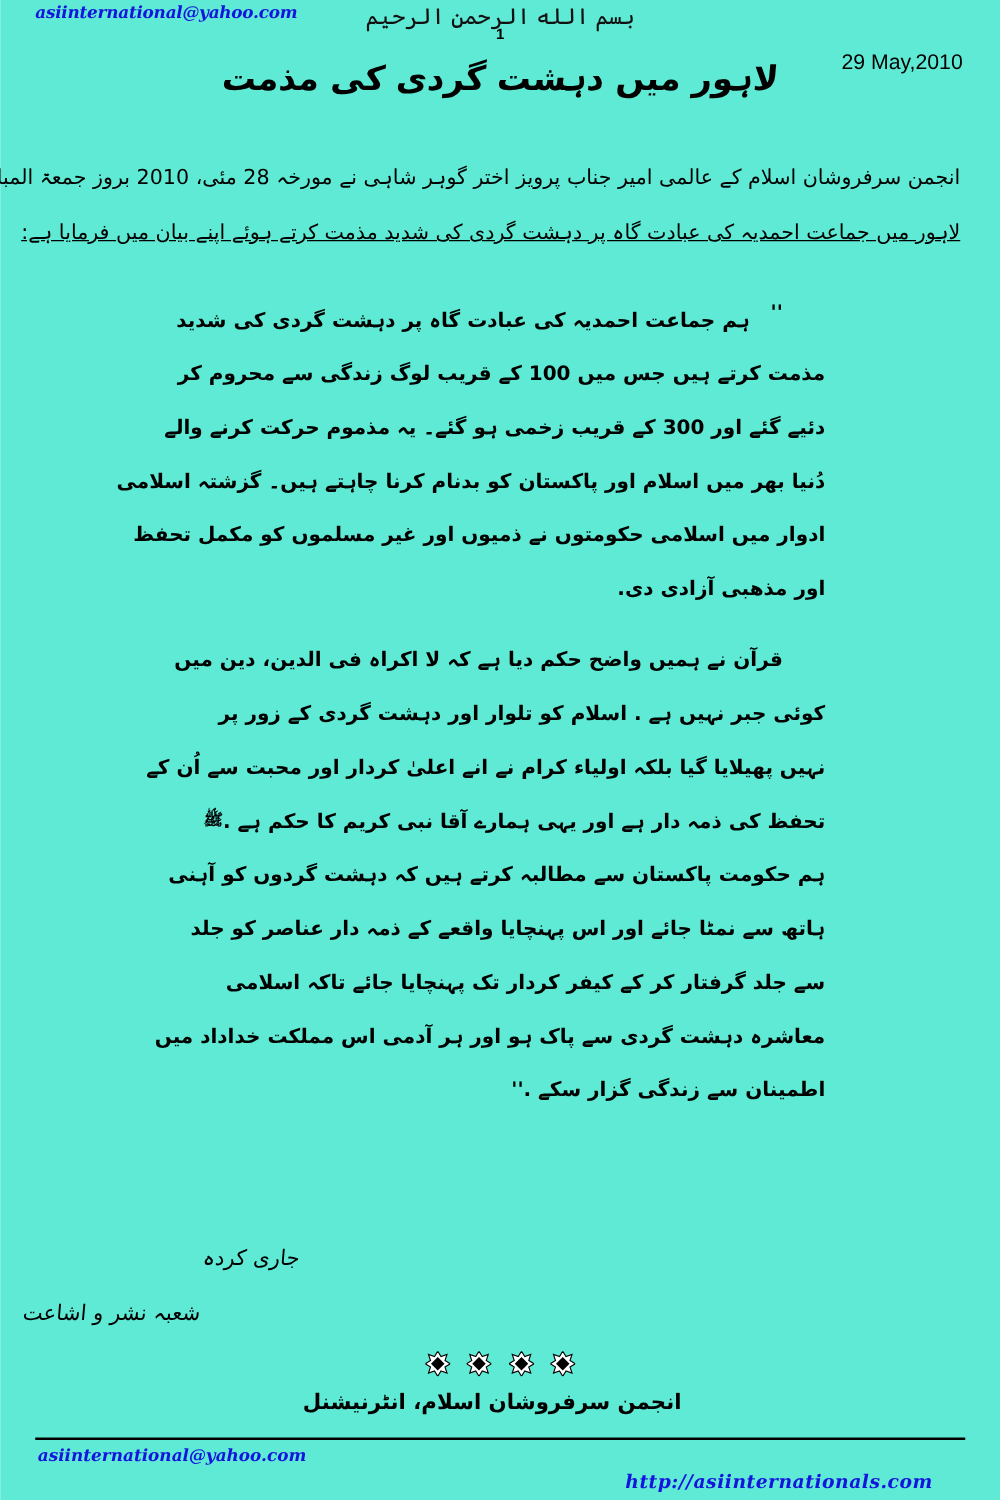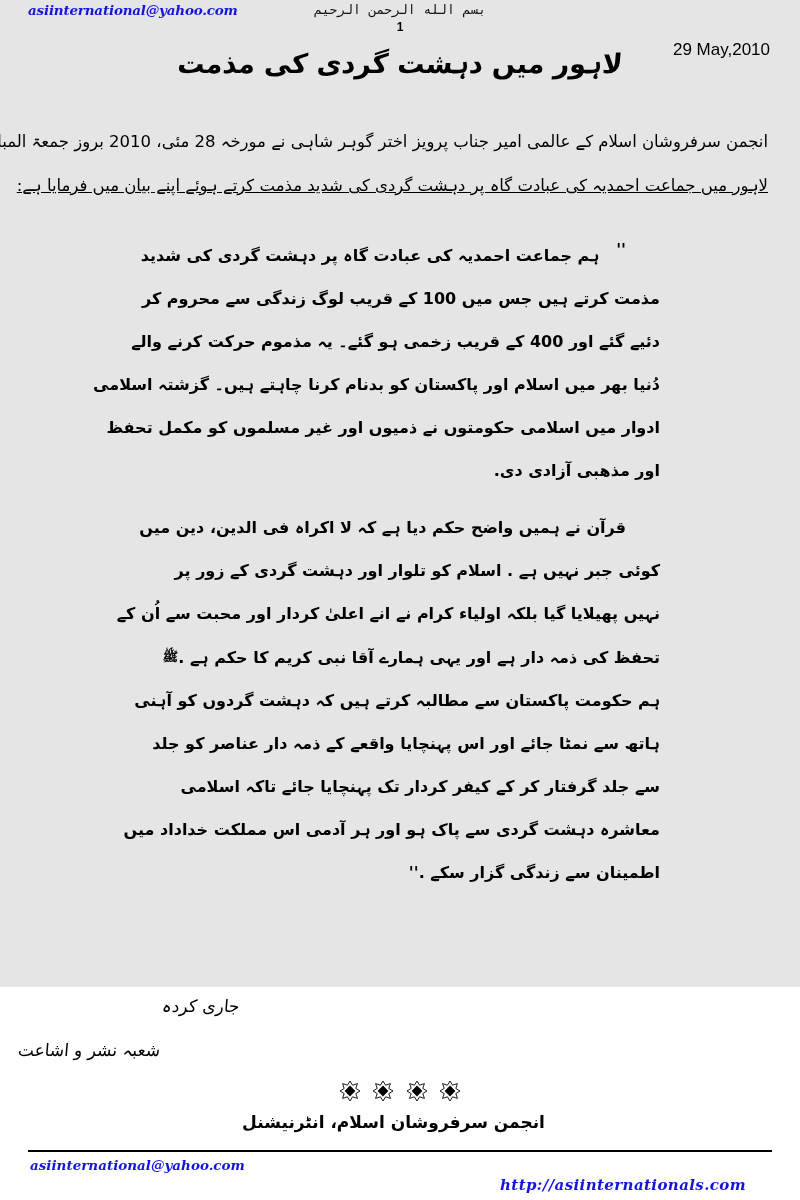--- a/index.html
+++ b/index.html
@@ -13,23 +13,23 @@
     height: 1200px;
     position: relative;
     font-family: "DejaVu Sans", sans-serif;
     color: #000000;
     overflow: hidden;
   }
   .page {
     position: absolute;
     inset: 0;
     width: 800px;
-    height: 987px;
+    height: 1200px;
     box-sizing: border-box;
-    background: #e5e5e5;
+    background: #5eead4;
   }
 
   
   .header-email {
     position: absolute;
     left: 28px;
     top: 2px;
     font-family: "DejaVu Serif", serif;
     font-style: italic;
     font-weight: 700;
@@ -38,22 +38,22 @@
     letter-spacing: -0.2px;
     direction: ltr;
     white-space: nowrap;
   }
   .bismillah {
     position: absolute;
     left: 0;
     right: 0;
     top: 4px;
     text-align: center;
-    font-family: Liberation Mono, monospace;
-    font-size: 13px;
+    font-family: Liberation Sans, sans-serif;
+    font-size: 18px;
     line-height: 1.1;
     color: #111;
     direction: rtl;
   }
   .page-number {
     position: absolute;
     left: 0;
     right: 0;
     top: 20px;
     text-align: center;
@@ -246,21 +246,21 @@
   <div class="intro">
     <span class="ln l1">انجمن سرفروشان اسلام کے عالمی امیر جناب پرویز اختر گوہر شاہی نے مورخہ 28 مئی، 2010 بروز جمعۃ المبارک</span>
     <span class="ln l2">لاہور میں جماعت احمدیہ کی عبادت گاہ پر دہشت گردی کی شدید مذمت کرتے ہوئے اپنے بیان میں فرمایا ہے:</span>
   </div>
 
   <div class="quote-block">
 
     <div class="para">
       <span class="qline indent"><span class="open-quote">''</span>&nbsp;&nbsp;&nbsp;<span>ہم جماعت احمدیہ کی عبادت گاہ پر دہشت گردی کی شدید</span></span>
       <span class="qline">مذمت کرتے ہیں جس میں 100 کے قریب لوگ زندگی سے محروم کر</span>
-      <span class="qline">دئیے گئے اور 400 کے قریب زخمی ہو گئے۔ یہ مذموم حرکت کرنے والے</span>
+      <span class="qline">دئیے گئے اور 300 کے قریب زخمی ہو گئے۔ یہ مذموم حرکت کرنے والے</span>
       <span class="qline">دُنیا بھر میں اسلام اور پاکستان کو بدنام کرنا چاہتے ہیں۔ گزشتہ اسلامی</span>
       <span class="qline">ادوار میں اسلامی حکومتوں نے ذمیوں اور غیر مسلموں کو مکمل تحفظ</span>
       <span class="qline center">اور مذهبی آزادی دی.</span>
     </div>
 
     <div class="para">
       <span class="qline indent">قرآن نے ہمیں واضح حکم دیا ہے کہ لا اکراہ فی الدین، دین میں</span>
       <span class="qline">کوئی جبر نہیں ہے . اسلام کو تلوار اور دہشت گردی کے زور پر</span>
       <span class="qline">نہیں پھیلایا گیا بلکہ اولیاء کرام نے انے اعلیٰ کردار اور محبت سے اُن کے</span>
       <span class="qline"><span>تحفظ کی ذمہ دار ہے اور یہی ہمارے آقا نبی کریم  کا حکم ہے .</span><span class="pbuh">ﷺ</span></span>

